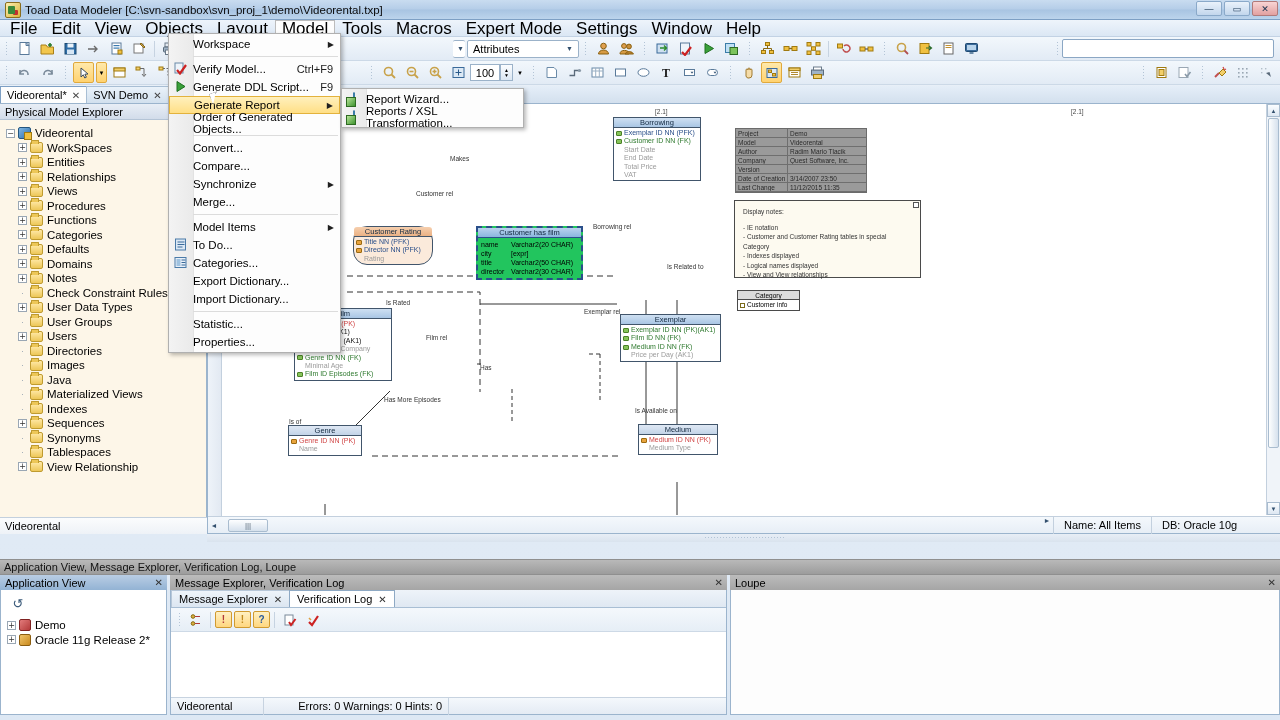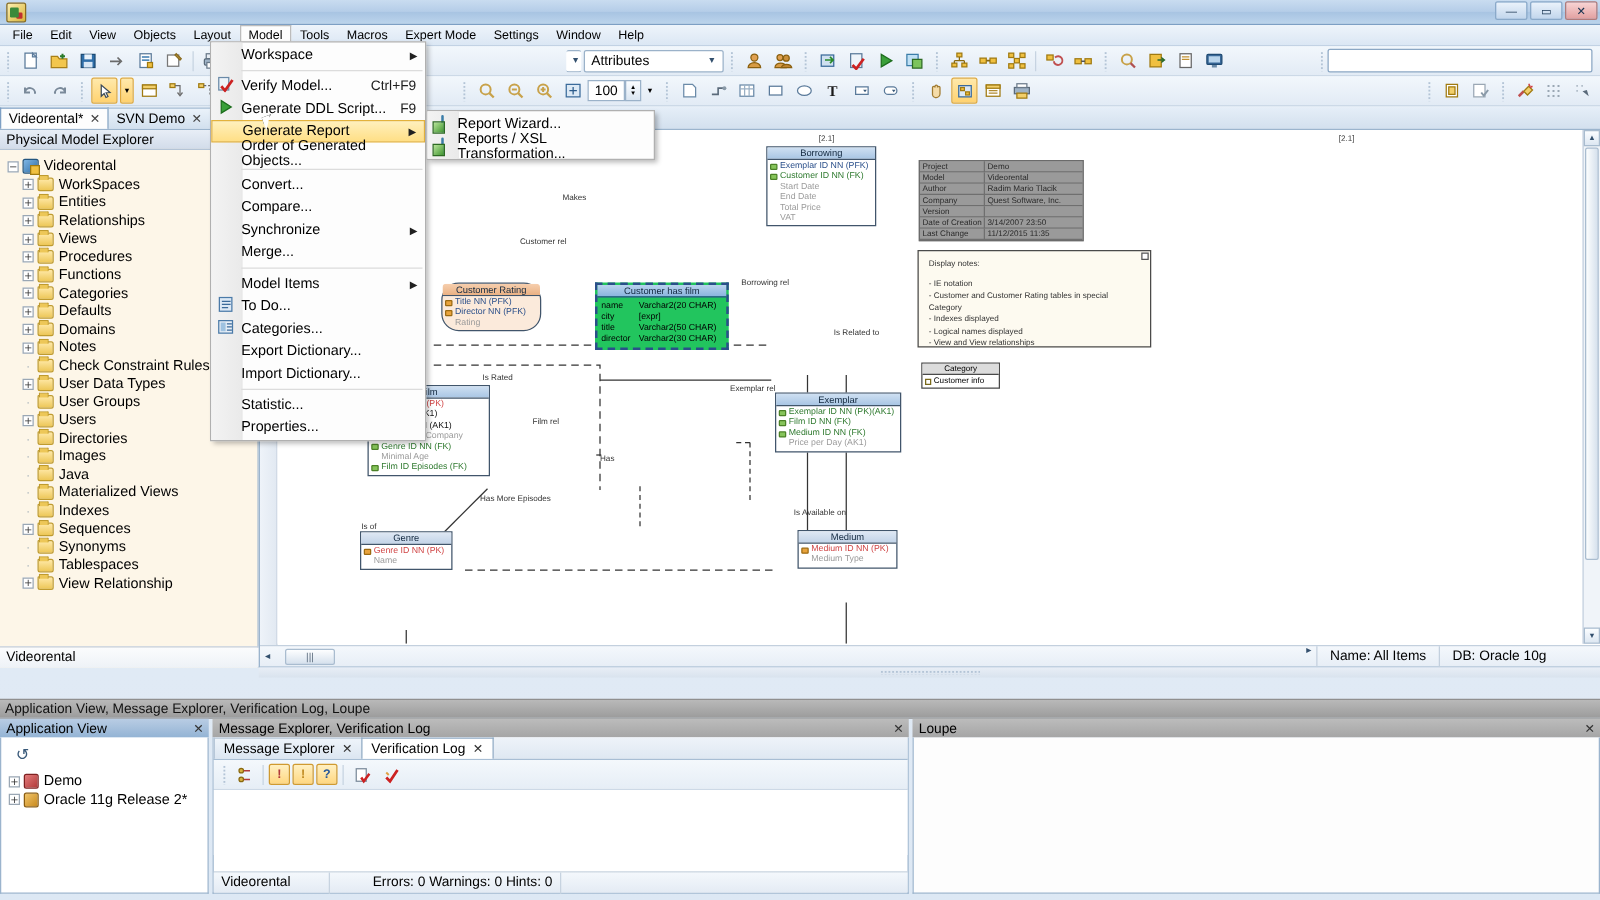--- a/index.html
+++ b/index.html
@@ -54,21 +54,21 @@
 
   
   .menubar {
     height: 17px;
     background: linear-gradient(180deg,#eef4fb,#dbe7f4);
     border-bottom: 1px solid #c2d2e4;
     display: flex; align-items: center;
     padding-left: 3px;
   }
   .menu-item {
-    padding: 1px 7px; font-size: 10px; line-height: 15px;
+    padding: 1px 7px; font-size: 17px; line-height: 15px;
     cursor: default; white-space: nowrap;
   }
   .menu-item.active {
     background: #fdfdfd;
     border: 1px solid #bcbcbc; border-bottom: 1px solid #fdfdfd;
     padding: 0px 6px; margin-top: 1px;
     position: relative; z-index: 60;
   }
 
   
@@ -365,20 +365,21 @@
   .refresh { width:18px;height:18px; margin:4px 0 0 8px; color:#3a5a7a; font-size:13px; display:flex;align-items:center;justify-content:center;}
   .xclose { font-size:10px; color:#333; }
 </style>
 </head>
 <body>
 
 <div class="app">
 
   <div class="titlebar">
     <div class="title-icon"></div>
+    <div class="title-text">Toad Data Modeler  [C:\svn-sandbox\svn_proj_1\demo\Videorental.txp]</div>
     <div class="win-btns">
       <div class="win-btn">—</div>
       <div class="win-btn">▭</div>
       <div class="win-btn close">✕</div>
     </div>
   </div>
 
   <div class="menubar">
     <div class="menu-item">File</div>
     <div class="menu-item">Edit</div>

